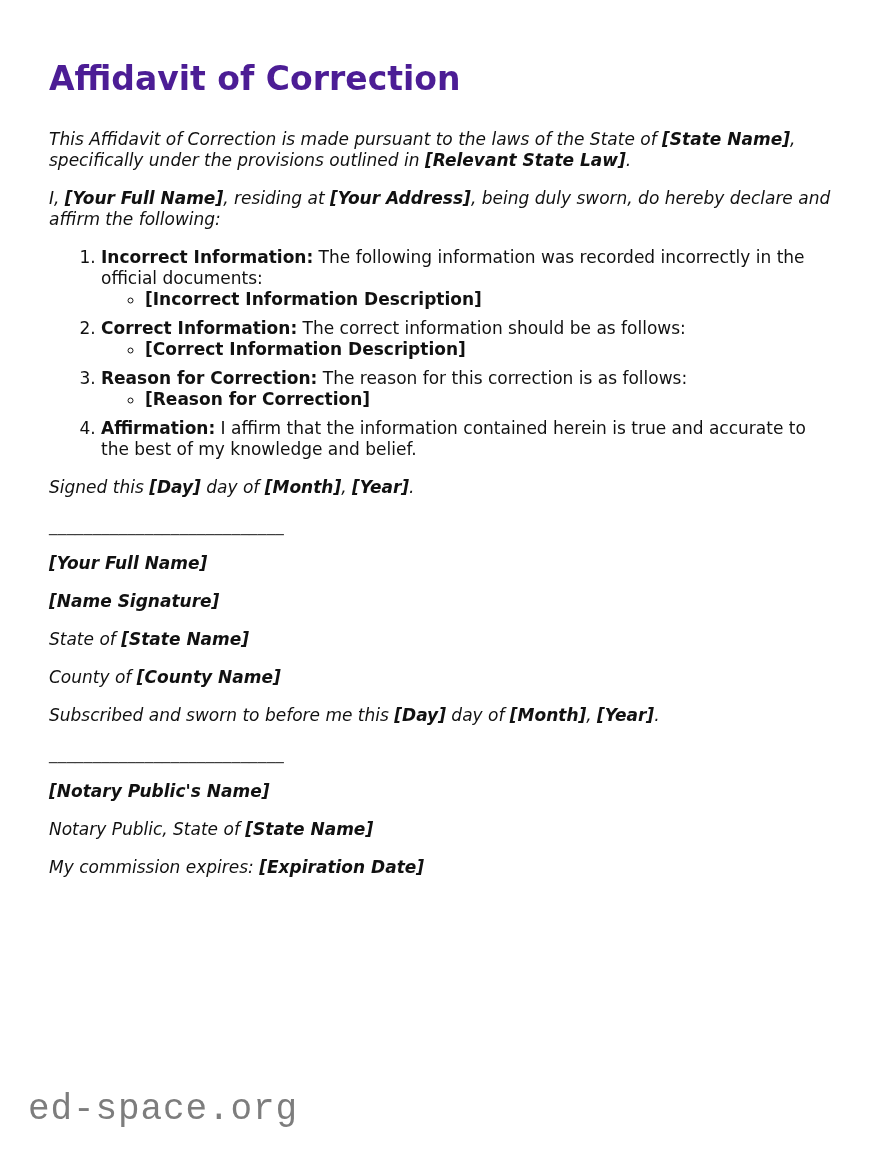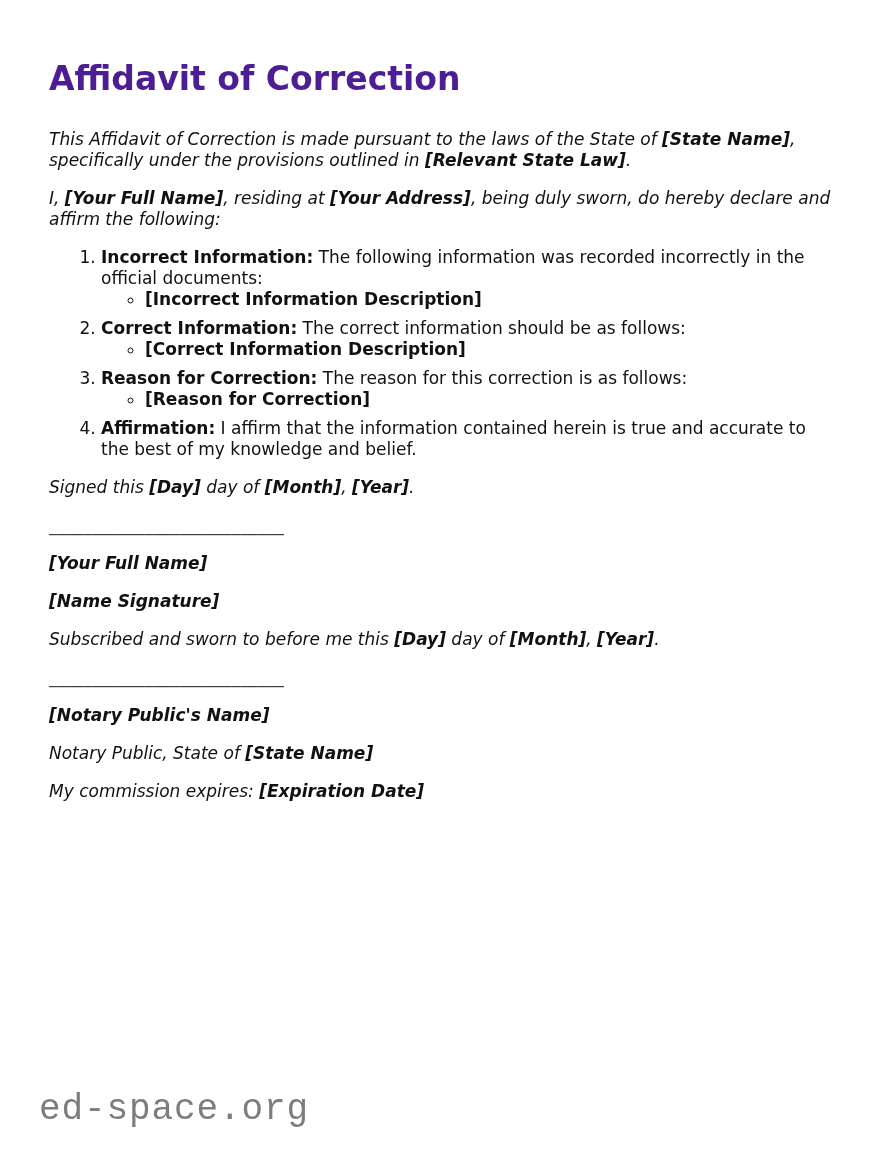--- a/index.html
+++ b/index.html
@@ -39,21 +39,21 @@
     padding: 0 0 0 44px;
     list-style-type: circle;
   }
   ul.sub-list > li { margin: 0; padding: 0; }
   .sig-line {
     color: #3f3f3f;
     letter-spacing: 0.2px;
   }
   .watermark {
     position: absolute;
-    left: 39px;
+    left: 28px;
     top: 1089px;
     font-family: "Liberation Mono", "DejaVu Sans Mono", monospace;
     font-size: 36px;
     line-height: 42px;
     letter-spacing: 0.9px;
     color: #7d7d7d;
   }
 </style>
 </head>
 <body>
@@ -80,21 +80,23 @@
   </ol>
 
   <p><span>Signed this </span><strong>[Day]</strong><span> day of </span><strong>[Month]</strong><span>, </span><strong>[Year]</strong><span>.</span></p>
 
   <p class="sig-line">___________________________</p>
 
   <p><strong>[Your Full Name]</strong></p>
 
   <p><strong>[Name Signature]</strong></p>
 
+  <p><span>State of </span><strong>[State Name]</strong></p>
 
+  <p><span>County of </span><strong>[County Name]</strong></p>
 
   <p><span>Subscribed and sworn to before me this </span><strong>[Day]</strong><span> day of </span><strong>[Month]</strong><span>, </span><strong>[Year]</strong><span>.</span></p>
 
   <p class="sig-line">___________________________</p>
 
   <p><strong>[Notary Public's Name]</strong></p>
 
   <p><span>Notary Public, State of </span><strong>[State Name]</strong></p>
 
   <p><span>My commission expires: </span><strong>[Expiration Date]</strong></p>

